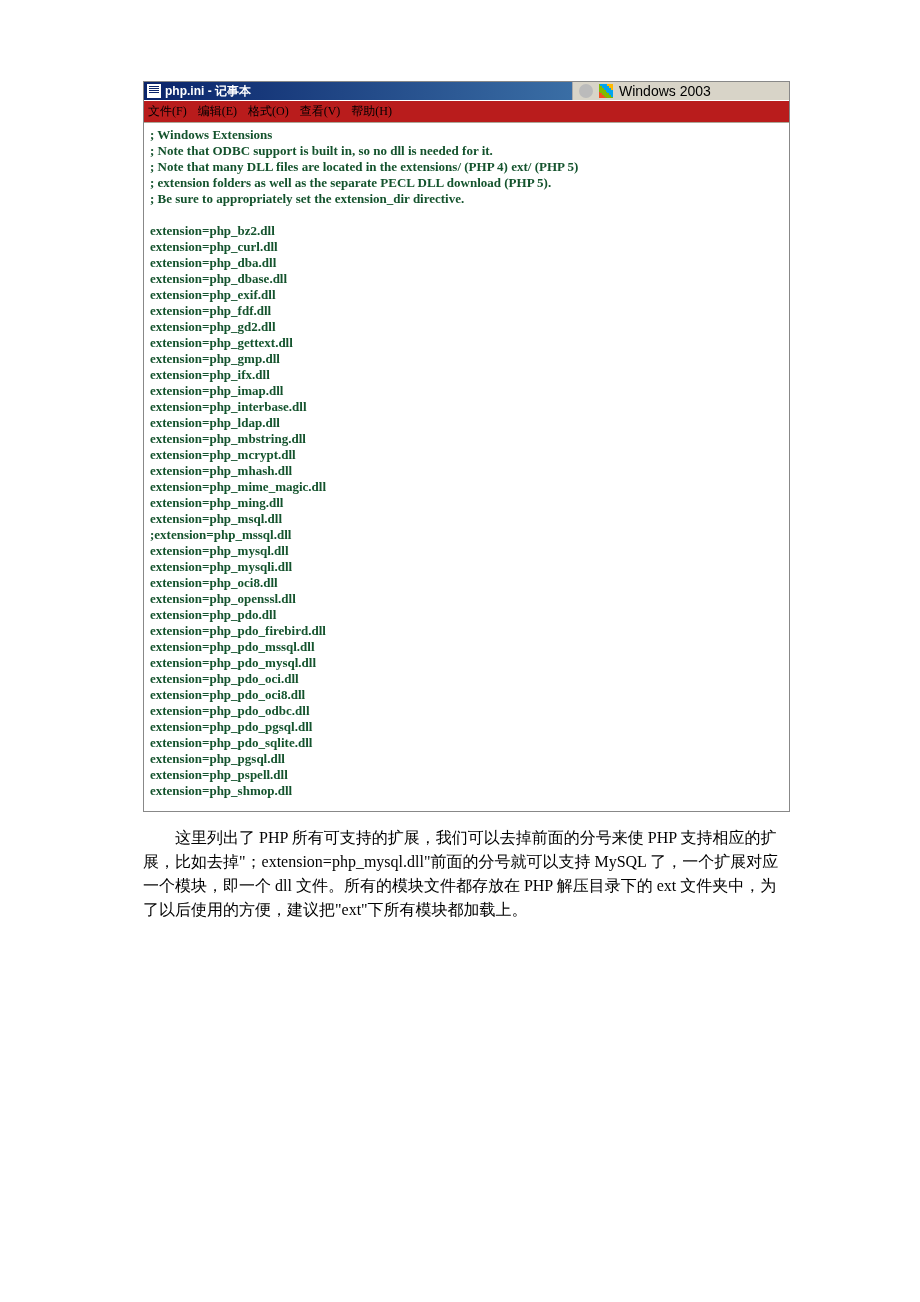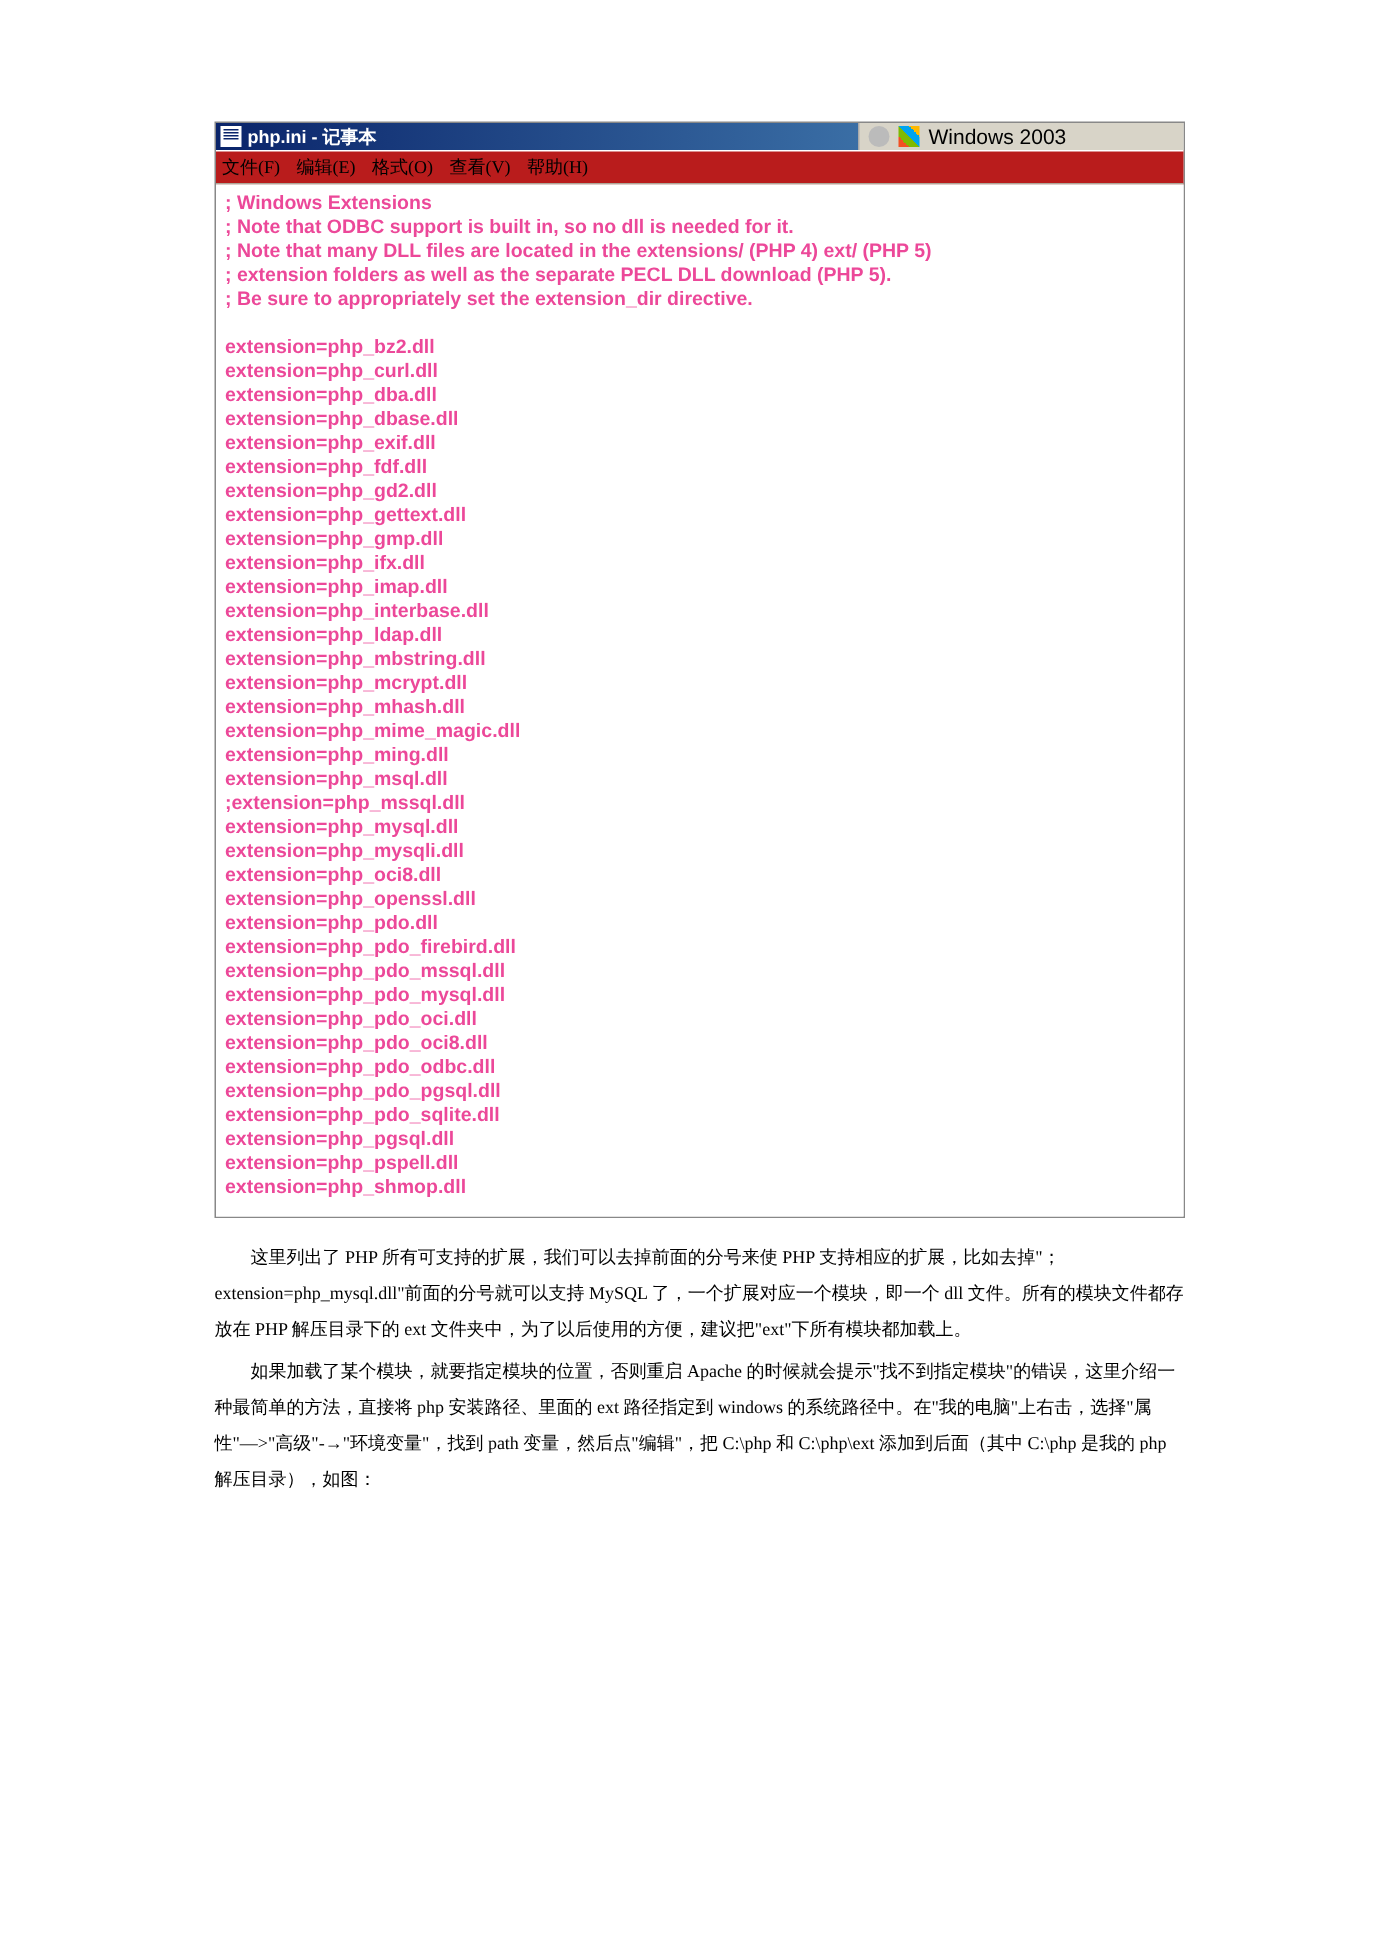--- a/index.html
+++ b/index.html
@@ -10,22 +10,22 @@
 .notepad-icon{width:14px;height:14px;background:#fff;display:inline-block;margin-right:4px;position:relative}
 .notepad-icon::before{content:"";position:absolute;top:2px;left:2px;right:2px;height:1px;background:#0a246a;box-shadow:0 2px 0 #0a246a,0 4px 0 #0a246a,0 6px 0 #0a246a}
 .title-text{color:#fff;font-size:12px;font-weight:bold;font-family:"SimSun",Arial}
 .title-inactive{width:210px;background:#d8d4c8;display:flex;align-items:center;padding-left:6px;gap:6px;border-left:1px solid #aaa}
 .sys-ico{width:14px;height:14px;display:inline-block}
 .sys-ico.search{background:#bbb;border-radius:50%;position:relative}
 .sys-ico.win{background:linear-gradient(45deg,#f25022 0 25%,#7fba00 25% 50%,#00a4ef 50% 75%,#ffb900 75% 100%)}
 .sys-text{font-size:14px;font-family:Arial;color:#000}
 .menubar{background:#b91c1c;border-top:1px solid #fff;border-bottom:1px solid #aca899;padding:2px 4px;font-size:12px;font-family:"SimSun"}
 .menu-item{margin-right:8px;display:inline-block}
-.editor{background:#fff;padding:4px 6px;font-family:Liberation Sans, sans-serif;font-size:13px;font-weight:bold;color:#ec4899;line-height:16px;white-space:pre-wrap;word-break:break-all;height:680px;overflow:hidden}
-.body-text{font-family:"SimSun",serif;font-size:12px;line-height:24px;margin-top:14px}
+.editor{background:#fff;padding:4px 6px;font-family:Liberation Serif, serif;font-size:13px;font-weight:bold;color:#14532d;line-height:16px;white-space:pre-wrap;word-break:break-all;height:680px;overflow:hidden}
+.body-text{font-family:"SimSun",serif;font-size:16px;line-height:24px;margin-top:14px}
 .body-text p{margin:0 0 4px 0;text-indent:2em}
 </style>
 </head>
 <body>
 
 <div class="page">
   <div class="window">
     <div class="titlebar">
       <div class="title-active">
         <span class="notepad-icon"></span>
@@ -83,15 +83,14 @@
 extension=php_pdo_odbc.dll
 extension=php_pdo_pgsql.dll
 extension=php_pdo_sqlite.dll
 extension=php_pgsql.dll
 extension=php_pspell.dll
 extension=php_shmop.dll</div>
   </div>
 
   <div class="body-text">
     <p>这里列出了 PHP 所有可支持的扩展，我们可以去掉前面的分号来使 PHP 支持相应的扩展，比如去掉"；extension=php_mysql.dll"前面的分号就可以支持 MySQL 了，一个扩展对应一个模块，即一个 dll 文件。所有的模块文件都存放在 PHP 解压目录下的 ext 文件夹中，为了以后使用的方便，建议把"ext"下所有模块都加载上。</p>
-    <p>如果加载了某个模块，就要指定模块的位置，否则重启 Apache 的时候就会提示"找不到指定模块"的错误，这里介绍一种最简单的方法，直接将 php 安装路径、里面的 ext 路径指定到 windows 的系统路径中。在"我的电脑"上右击，选择"属性"—&gt;"高级"-→"环境变量"，找到 path 变量，然后点"编辑"，把 C:\php 和 C:\php\ext 添加到后面（其中 C:\php 是我的 php 解压目录），如图：</p>
   </div>
 </div>
 
 </body></html>

